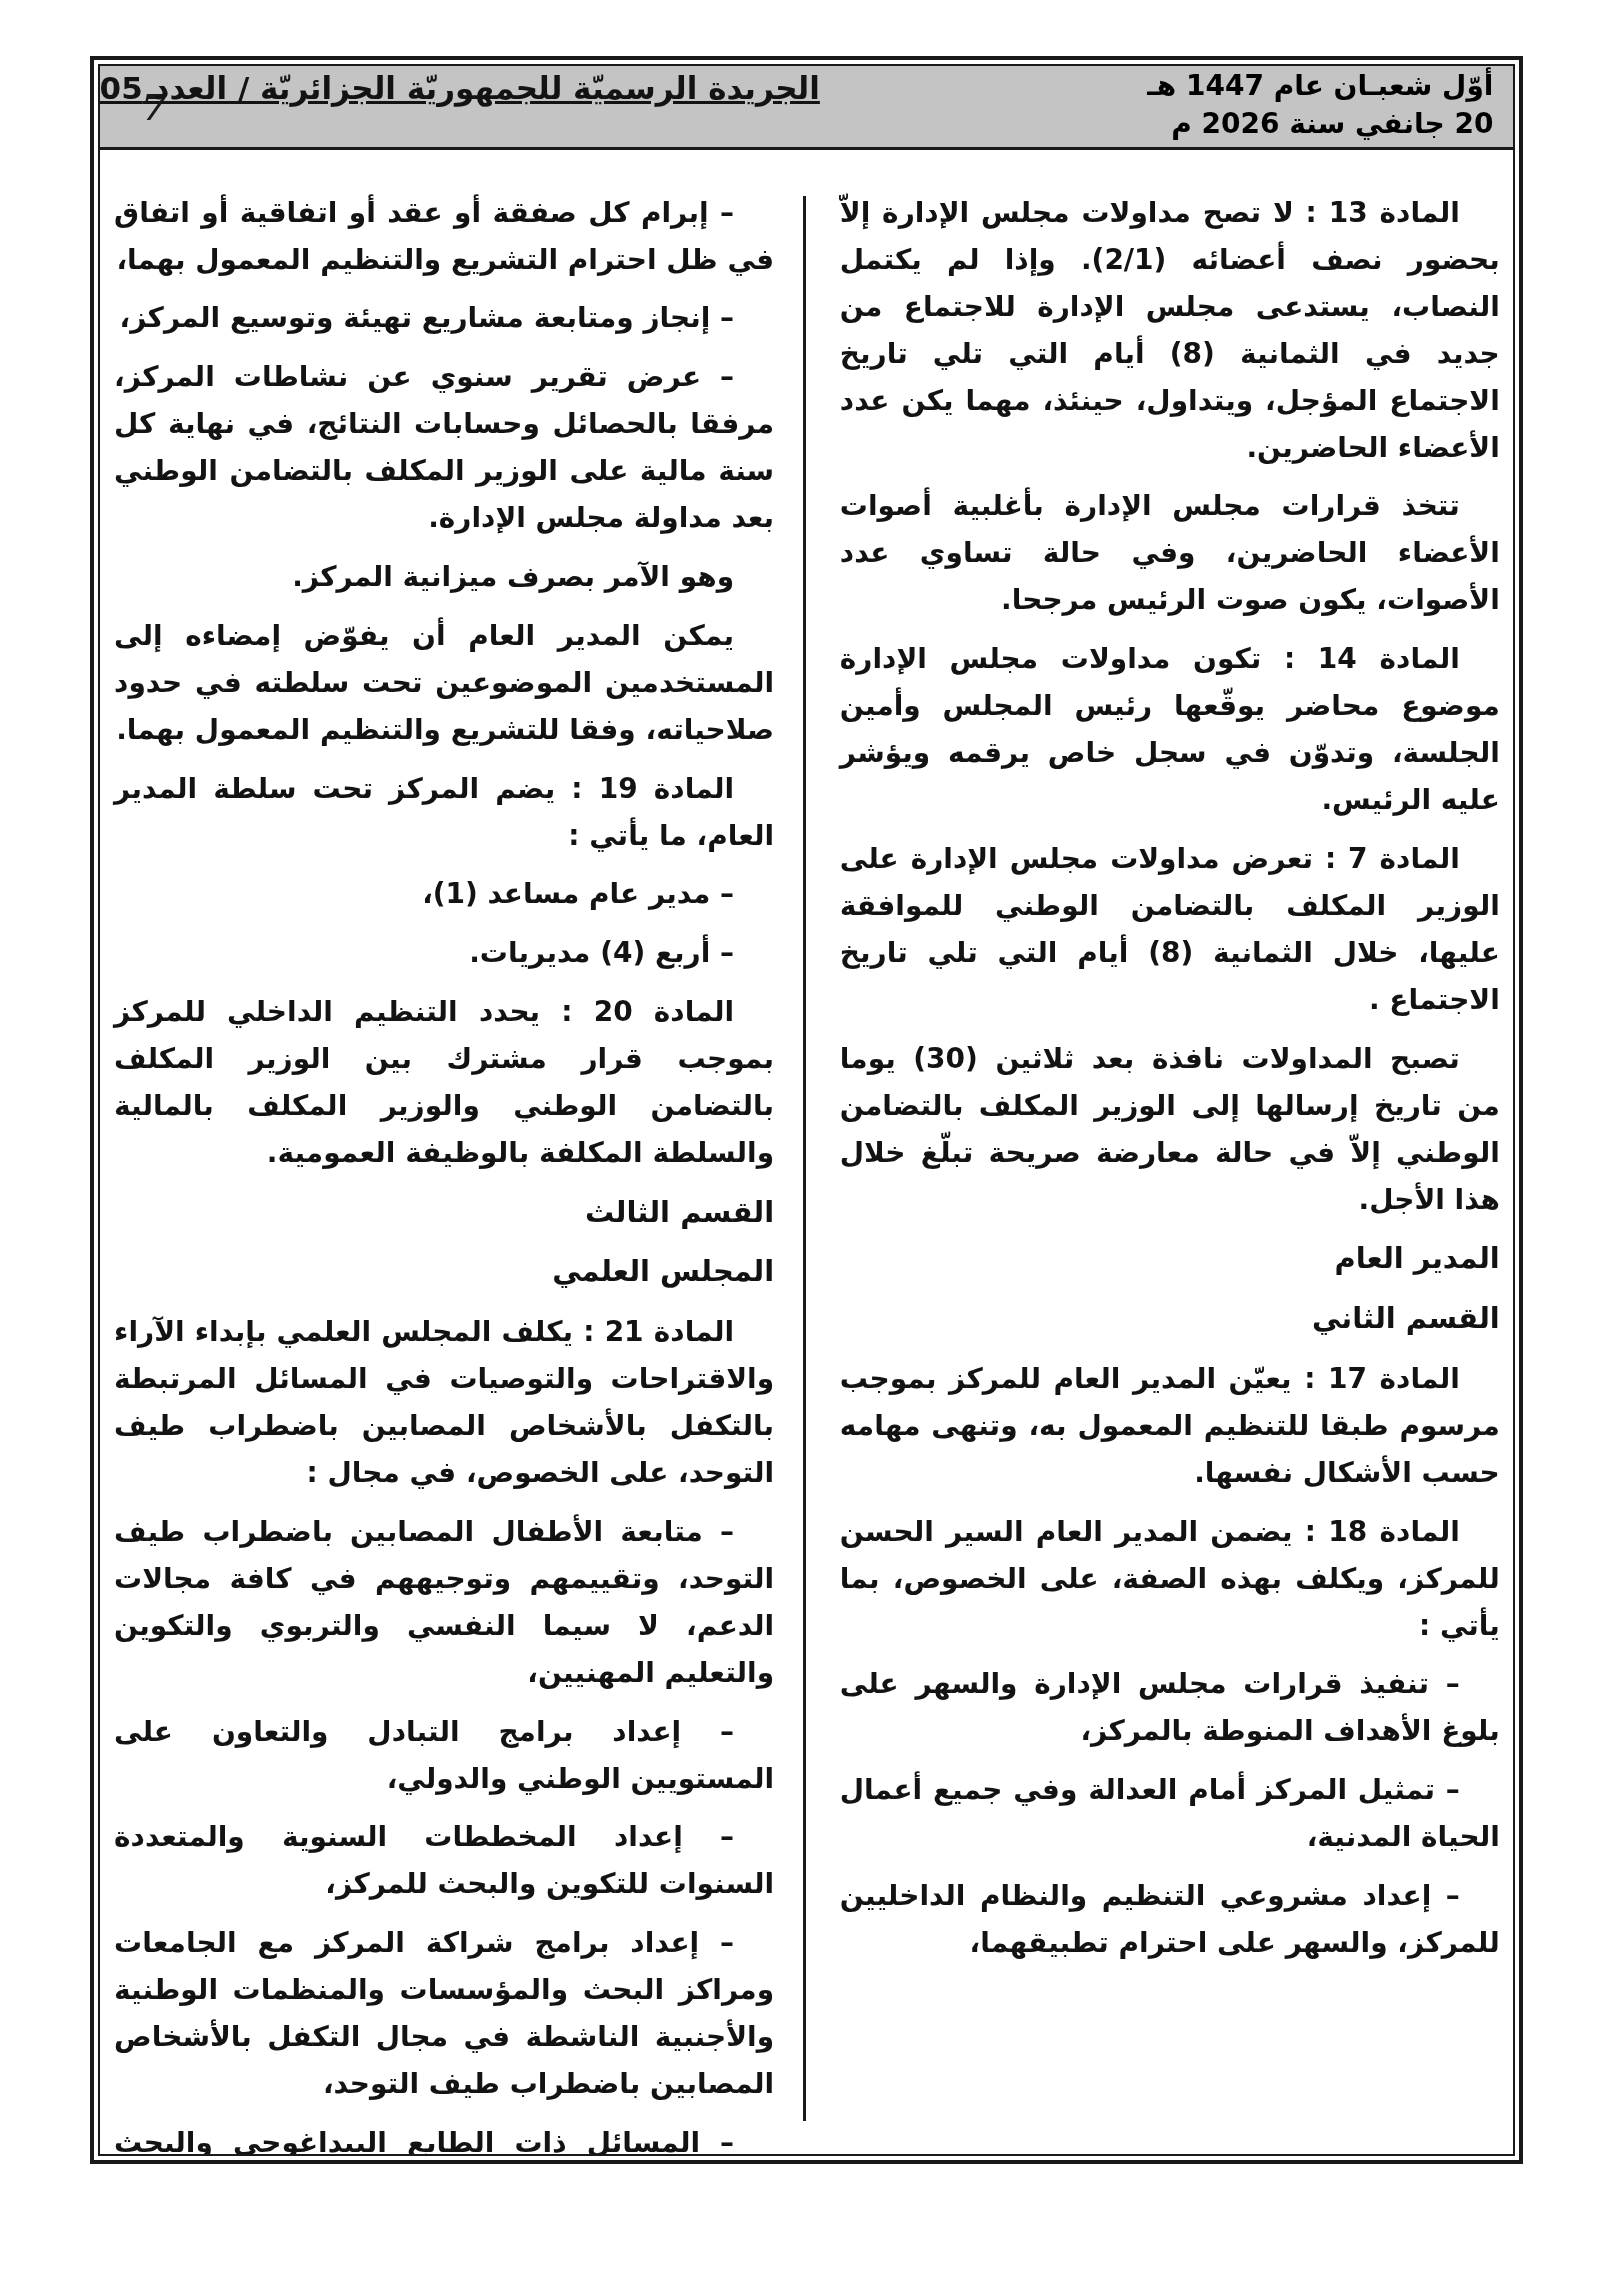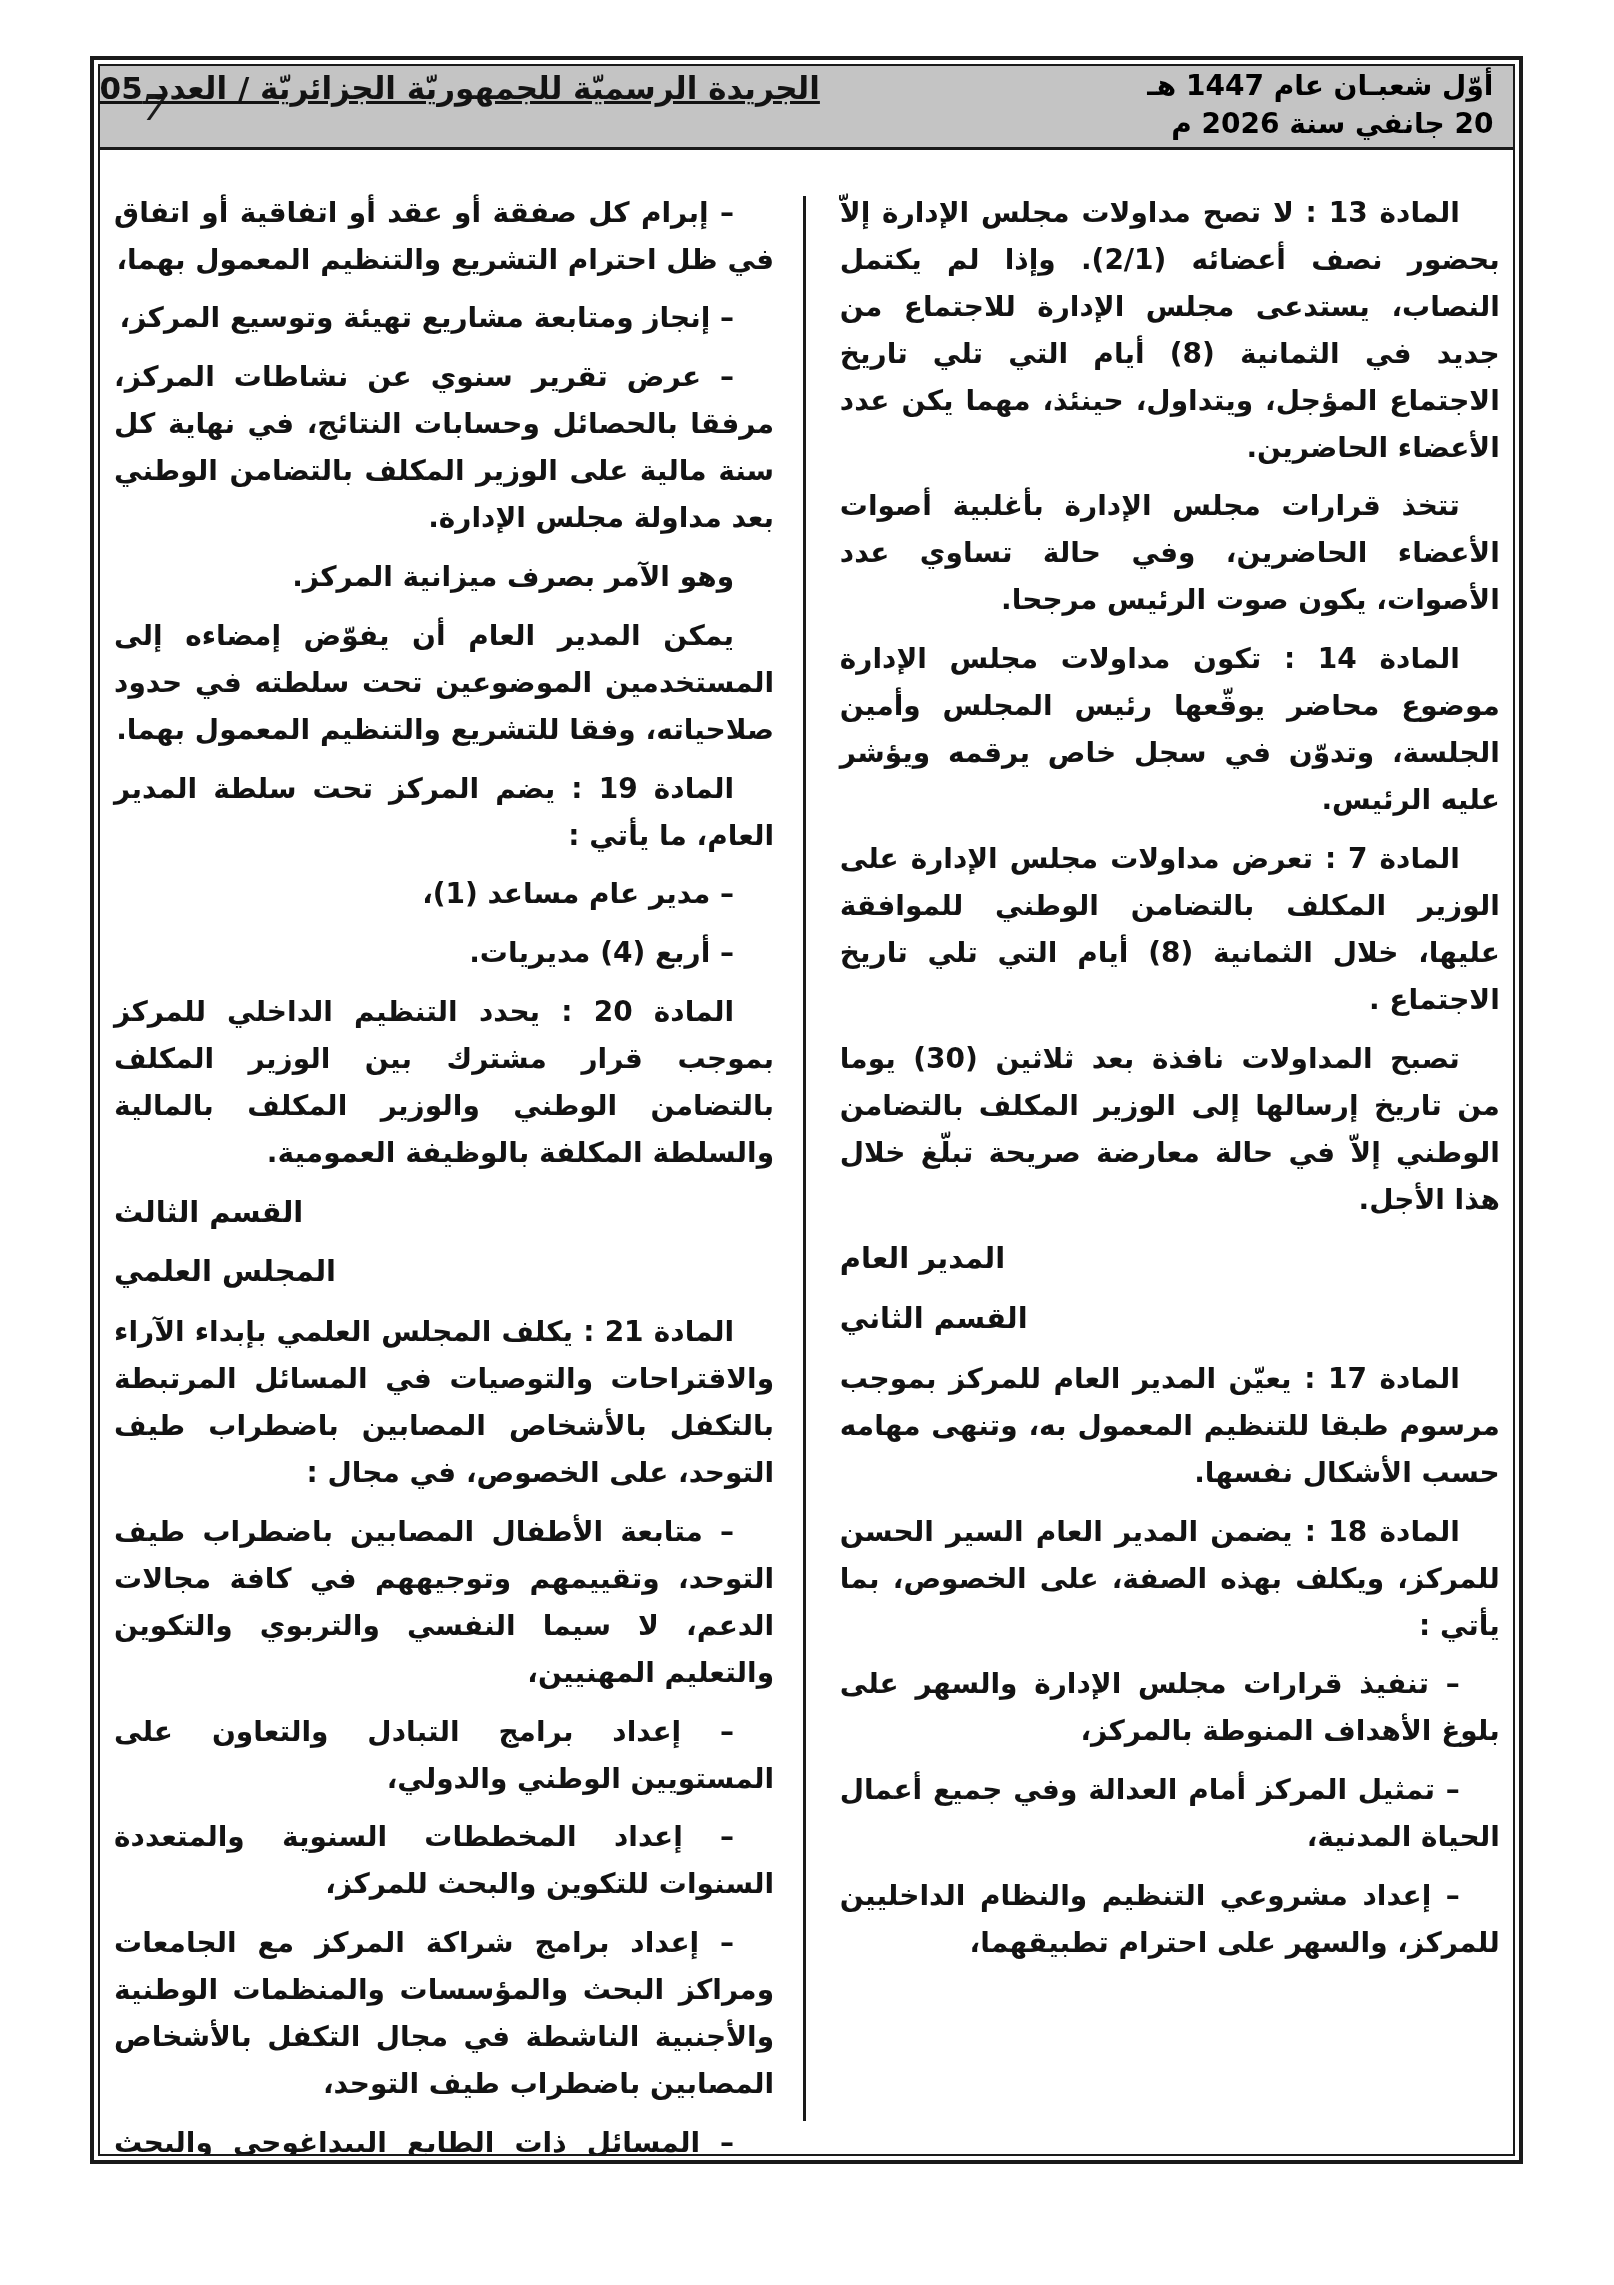--- a/index.html
+++ b/index.html
@@ -46,21 +46,21 @@
     color:#131313; padding-top:22px;
   }
   .column-first  { right:13.6px; }   
   .column-second { left:14.5px;  }   
   .column-divider {
     position:absolute; left:703px; top:45px; width:3.6px; height:1925px;
     background:#1a1a1a;
   }
   .blk { margin:0 0 11.8px 0; text-indent:40px; }
   .blk.heading {
-    text-align:left; text-indent:0; margin:12.7px 0; font-size:29px;
+    text-align:right; text-indent:0; margin:12.7px 0; font-size:29px;
   }
   .lead { font-weight:bold; }
 </style>
 </head>
 <body>
 
 <div id="page">
   <div class="frame-outer">
     <div class="frame-inner">
 

